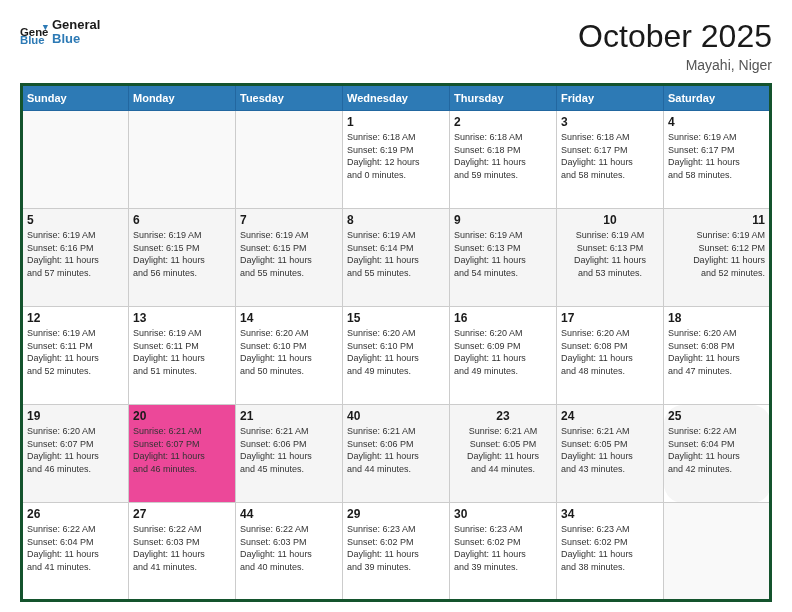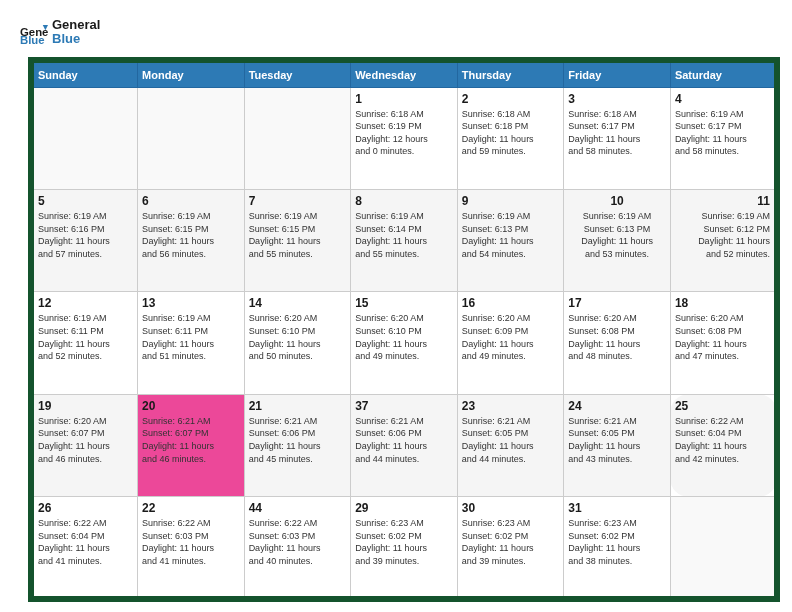--- a/index.html
+++ b/index.html
@@ -40,25 +40,24 @@
       color: #1a1a1a;
       font-weight: normal;
     }
     .location {
       font-size: 14px;
       color: #555;
       margin-top: 2px;
     }
     .calendar {
       flex: 1;
-      border: 6px solid #14532d;
+      border: 3px solid #14532d;
       border-collapse: collapse;
       width: 100%;
       table-layout: fixed;
-      margin-left: 8px;
     }
     .calendar th {
       background: #2d7ab5;
       color: #fff;
       font-size: 11px;
       font-weight: bold;
       padding: 6px 4px;
       text-align: left;
       border: 1px solid #2267a0;
     }
@@ -95,20 +94,24 @@
     <div class="logo">
       <svg class="logo-icon" viewBox="0 0 32 32">
         <text x="0" y="20" font-size="13" font-weight="bold" fill="#1a1a1a">General</text>
         <text x="0" y="30" font-size="13" font-weight="bold" fill="#2d7ab5">Blue</text>
         <polygon points="26,8 32,8 29,14" fill="#2d7ab5"></polygon>
       </svg>
       <div>
         <div style="font-size:13px;font-weight:bold;color:#1a1a1a;line-height:1.1;">General</div>
         <div style="font-size:13px;font-weight:bold;color:#2d7ab5;line-height:1.1;">Blue</div>
       </div>
+    </div>
+    <div class="title-block">
+      <div class="month-title">October 2025</div>
+      <div class="location">Mayahi, Niger</div>
     </div>
   </div>
 
   <table class="calendar">
     <thead>
       <tr>
         <th>Sunday</th>
         <th>Monday</th>
         <th>Tuesday</th>
         <th>Wednesday</th>
@@ -269,27 +272,27 @@
 and 46 minutes.</div>
           </td>
           <td style="background: rgb(245, 245, 245);">
             <span class="day-num">21</span>
             <div class="day-info" style="white-space: pre-line;">Sunrise: 6:21 AM
 Sunset: 6:06 PM
 Daylight: 11 hours
 and 45 minutes.</div>
           </td>
           <td style="background: rgb(245, 245, 245);">
-            <span class="day-num">37</span>
+            <span class="day-num">40</span>
             <div class="day-info" style="white-space: pre-line;">Sunrise: 6:21 AM
 Sunset: 6:06 PM
 Daylight: 11 hours
 and 44 minutes.</div>
           </td>
-          <td style="background: rgb(245, 245, 245);">
+          <td style="background: rgb(245, 245, 245); text-align: center;">
             <span class="day-num">23</span>
             <div class="day-info" style="white-space: pre-line;">Sunrise: 6:21 AM
 Sunset: 6:05 PM
 Daylight: 11 hours
 and 44 minutes.</div>
           </td>
           <td style="background: rgb(245, 245, 245);">
             <span class="day-num">24</span>
             <div class="day-info" style="white-space: pre-line;">Sunrise: 6:21 AM
 Sunset: 6:05 PM
@@ -306,21 +309,21 @@
         </tr>
         <tr>
           <td>
             <span class="day-num">26</span>
             <div class="day-info" style="white-space: pre-line;">Sunrise: 6:22 AM
 Sunset: 6:04 PM
 Daylight: 11 hours
 and 41 minutes.</div>
           </td>
           <td>
-            <span class="day-num">22</span>
+            <span class="day-num">27</span>
             <div class="day-info" style="white-space: pre-line;">Sunrise: 6:22 AM
 Sunset: 6:03 PM
 Daylight: 11 hours
 and 41 minutes.</div>
           </td>
           <td>
             <span class="day-num">44</span>
             <div class="day-info" style="white-space: pre-line;">Sunrise: 6:22 AM
 Sunset: 6:03 PM
 Daylight: 11 hours
@@ -334,21 +337,21 @@
 and 39 minutes.</div>
           </td>
           <td>
             <span class="day-num">30</span>
             <div class="day-info" style="white-space: pre-line;">Sunrise: 6:23 AM
 Sunset: 6:02 PM
 Daylight: 11 hours
 and 39 minutes.</div>
           </td>
           <td>
-            <span class="day-num">31</span>
+            <span class="day-num">34</span>
             <div class="day-info" style="white-space: pre-line;">Sunrise: 6:23 AM
 Sunset: 6:02 PM
 Daylight: 11 hours
 and 38 minutes.</div>
           </td>
           <td class="empty-cell"></td>
         </tr>
       </tbody>
   </table>
 </div>

